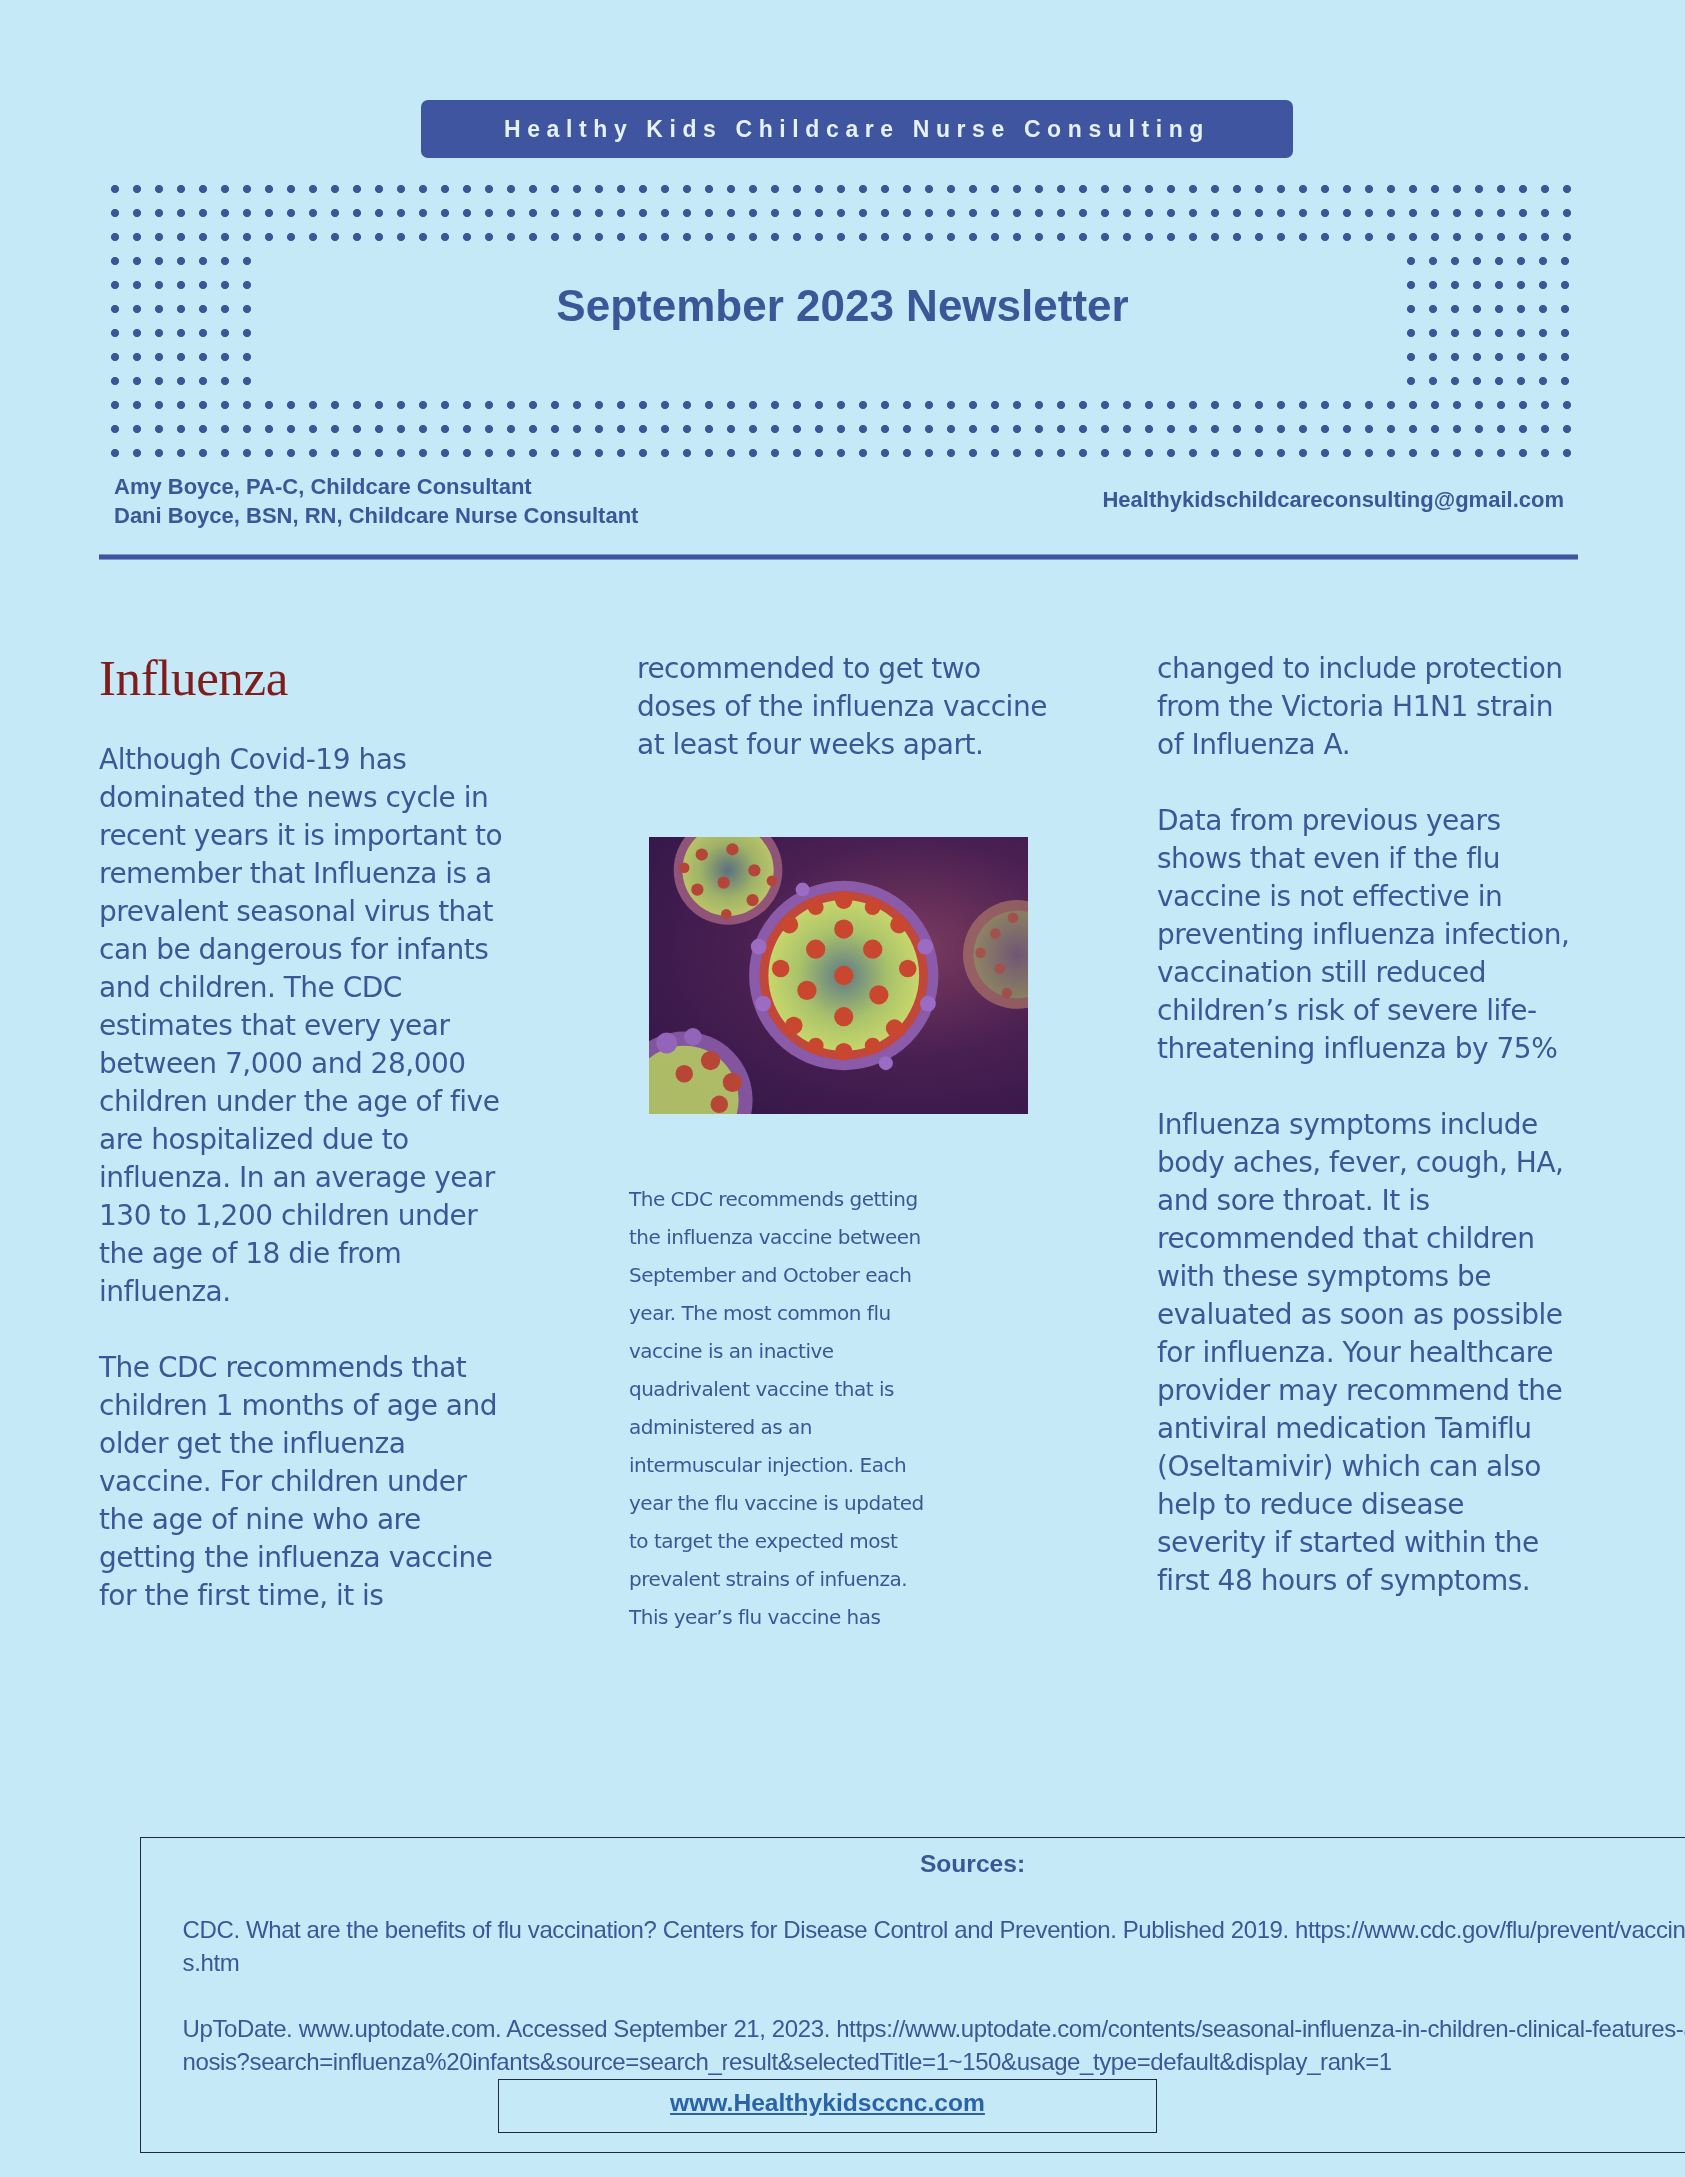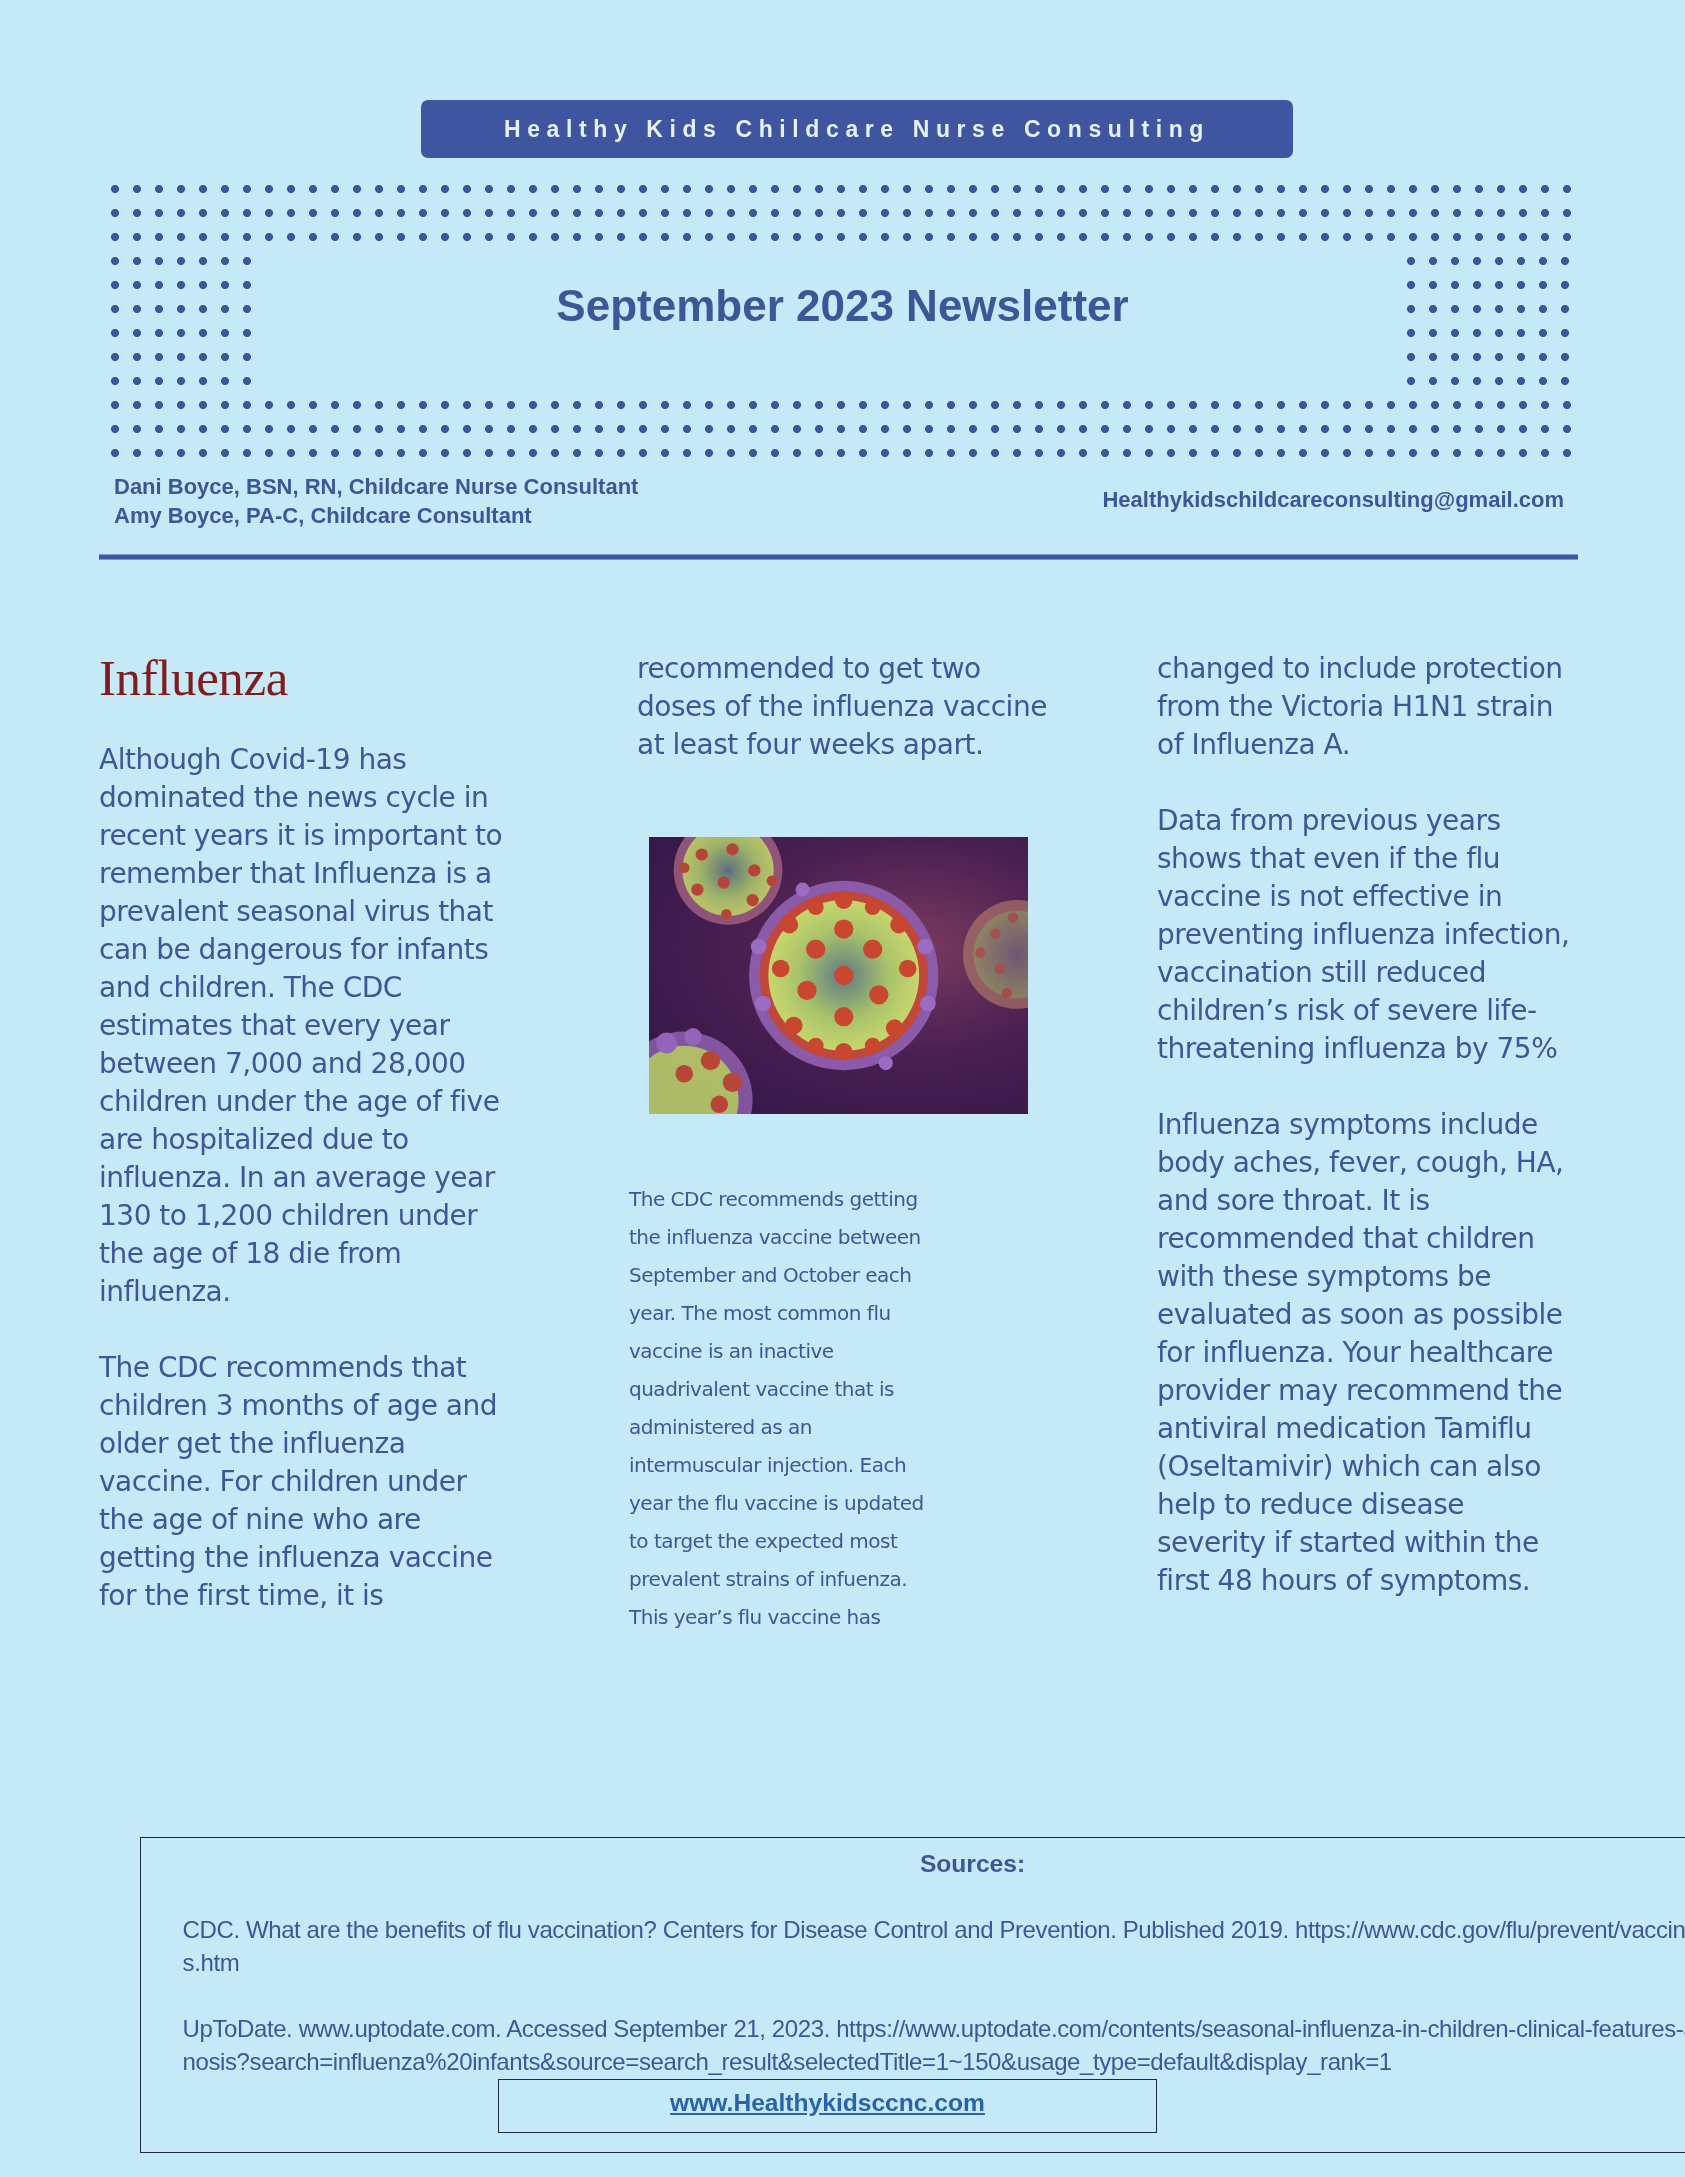--- a/index.html
+++ b/index.html
@@ -185,22 +185,22 @@
 
 <div class="dot-frame">
   <div class="dot-band dot-top"></div>
   <div class="dot-band dot-left"></div>
   <div class="dot-band dot-right"></div>
   <div class="dot-band dot-bottom"></div>
 </div>
 <h1 class="newsletter-title">September 2023 Newsletter</h1>
 
 <div class="authors">
+  <div>Amy Boyce, PA-C, Childcare Consultant</div>
   <div>Dani Boyce, BSN, RN, Childcare Nurse Consultant</div>
-  <div>Amy Boyce, PA-C, Childcare Consultant</div>
 </div>
 <div class="email">Healthykidschildcareconsulting@gmail.com</div>
 <div class="header-rule"></div>
 
 <div class="col col-1">
   <h2 class="section-heading">Influenza</h2>
   <p>Although Covid-19 has
 dominated the news cycle in
 recent years it is important to
 remember that Influenza is a
@@ -209,21 +209,21 @@
 and children. The CDC
 estimates that every year
 between 7,000 and 28,000
 children under the age of five
 are hospitalized due to
 influenza. In an average year
 130 to 1,200 children under
 the age of 18 die from
 influenza.</p>
   <p>The CDC recommends that
-children 3 months of age and
+children 1 months of age and
 older get the influenza
 vaccine. For children under
 the age of nine who are
 getting the influenza vaccine
 for the first time, it is</p>
 </div>
 
 <div class="col col-2">
   <p>recommended to get two
 doses of the influenza vaccine

